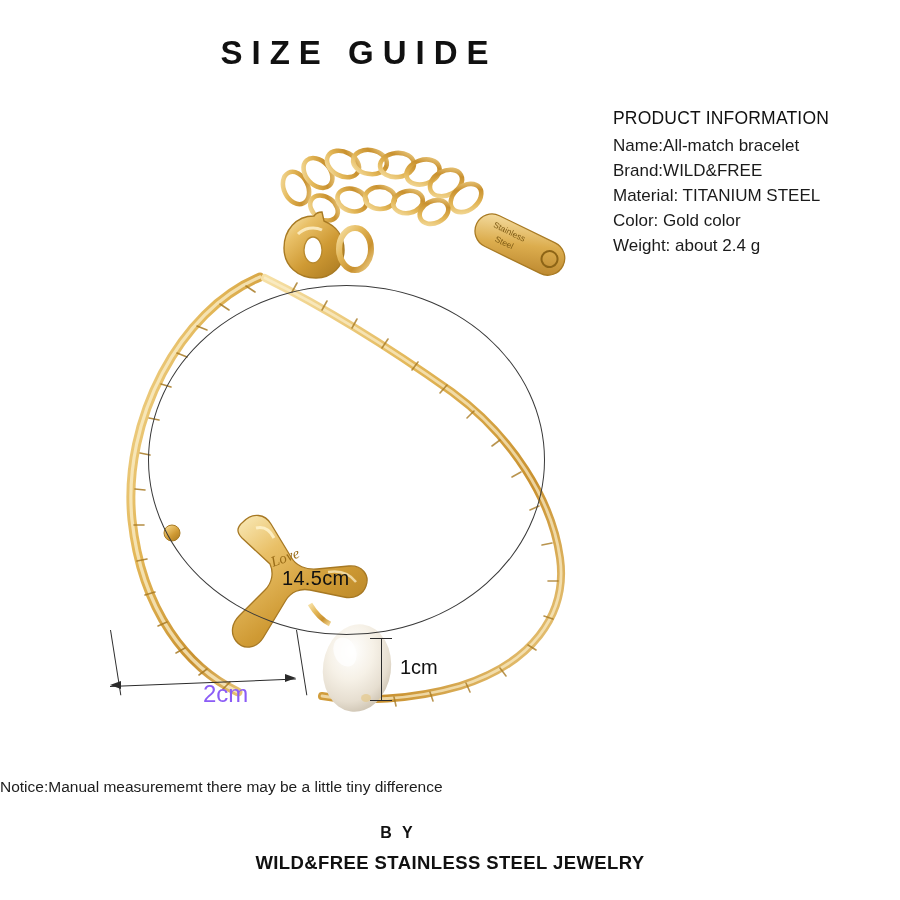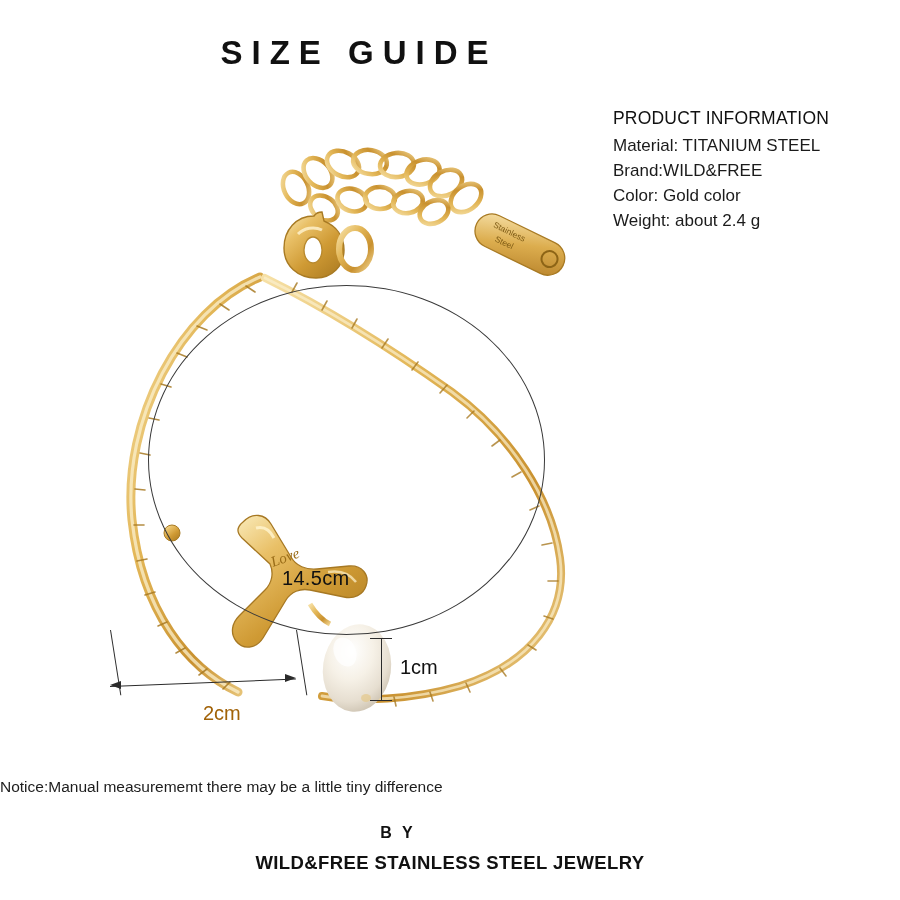--- a/index.html
+++ b/index.html
@@ -115,23 +115,23 @@
     width: 0;
     height: 0;
     border-top: 4px solid transparent;
     border-bottom: 4px solid transparent;
   }
   .dim-2cm .arrow-l { left: 0; border-right: 11px solid #2b2b2b; }
   .dim-2cm .arrow-r { left: 175px; border-left: 11px solid #2b2b2b; transform: translateY(-7px); }
   .dim-2cm .label {
     position: absolute;
     left: 93px;
-    top: 72px;
-    font-size: 20px;
-    color: #a16207;
+    top: 50px;
+    font-size: 24px;
+    color: #8b5cf6;
   }
 
   
   .dim-1cm {
     position: absolute;
     left: 310px;
     top: 518px;
     width: 90px;
     height: 80px;
   }
@@ -196,22 +196,23 @@
 
   svg { display: block; }
 </style>
 </head>
 <body>
 
 <div class="page-title">SIZE GUIDE</div>
 
 <div class="product-info">
   <div class="pi-heading">PRODUCT INFORMATION</div>
+  <div class="pi-line">Name:All-match bracelet</div>
+  <div class="pi-line">Brand:WILD&amp;FREE</div>
   <div class="pi-line">Material: TITANIUM STEEL</div>
-  <div class="pi-line">Brand:WILD&amp;FREE</div>
   <div class="pi-line">Color: Gold color</div>
   <div class="pi-line">Weight: about 2.4 g</div>
 </div>
 
 <div class="photo-stage">
 
   <svg width="620" height="640" viewBox="0 0 620 640">
     <defs>
       <linearGradient id="goldChain" x1="0" y1="0" x2="1" y2="1">
         <stop offset="0%" stop-color="#f6e0a6"></stop>

